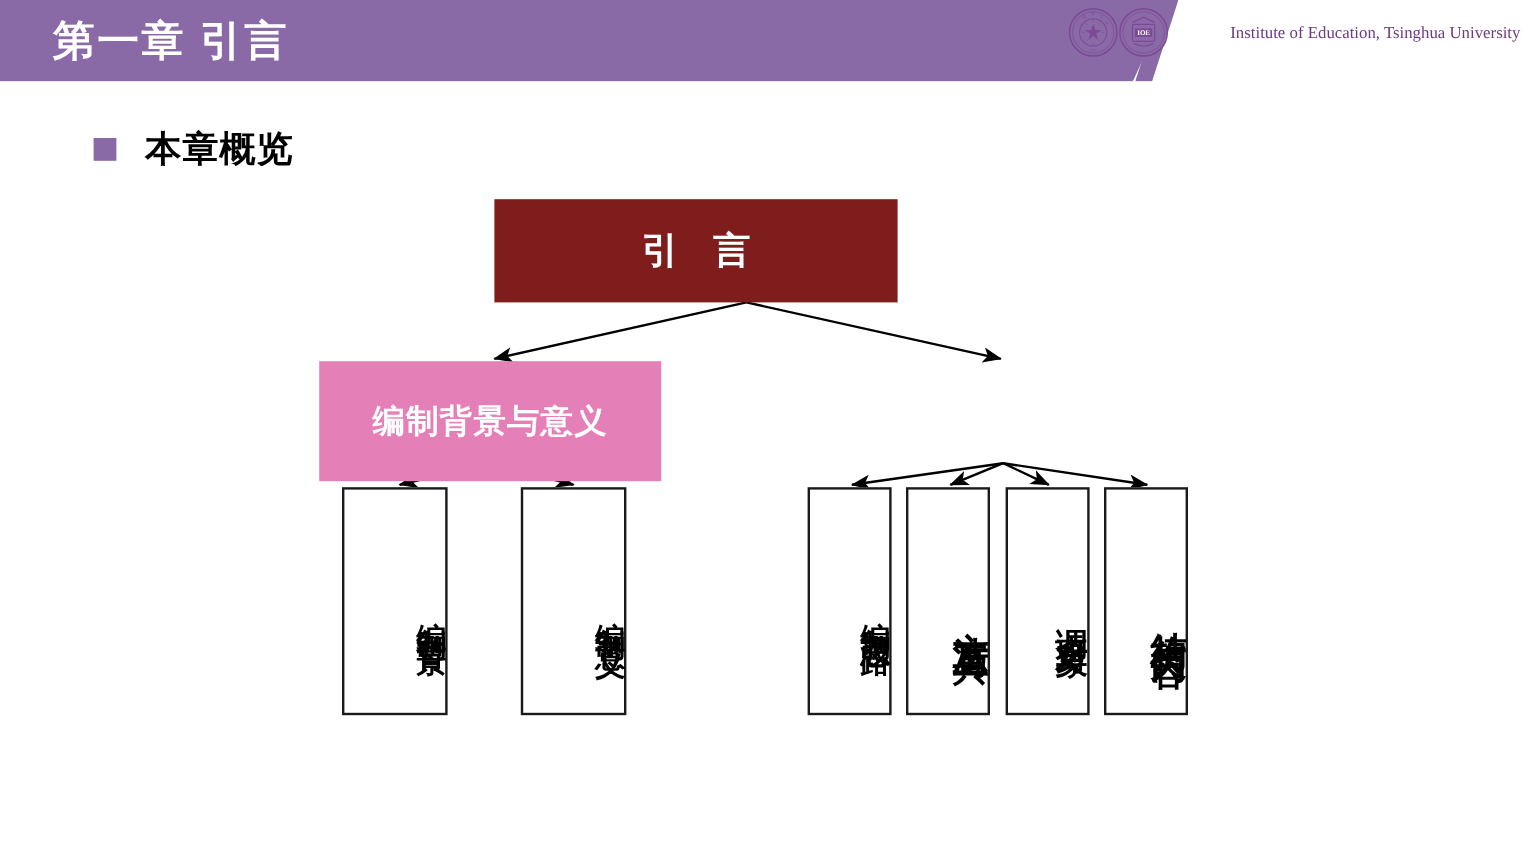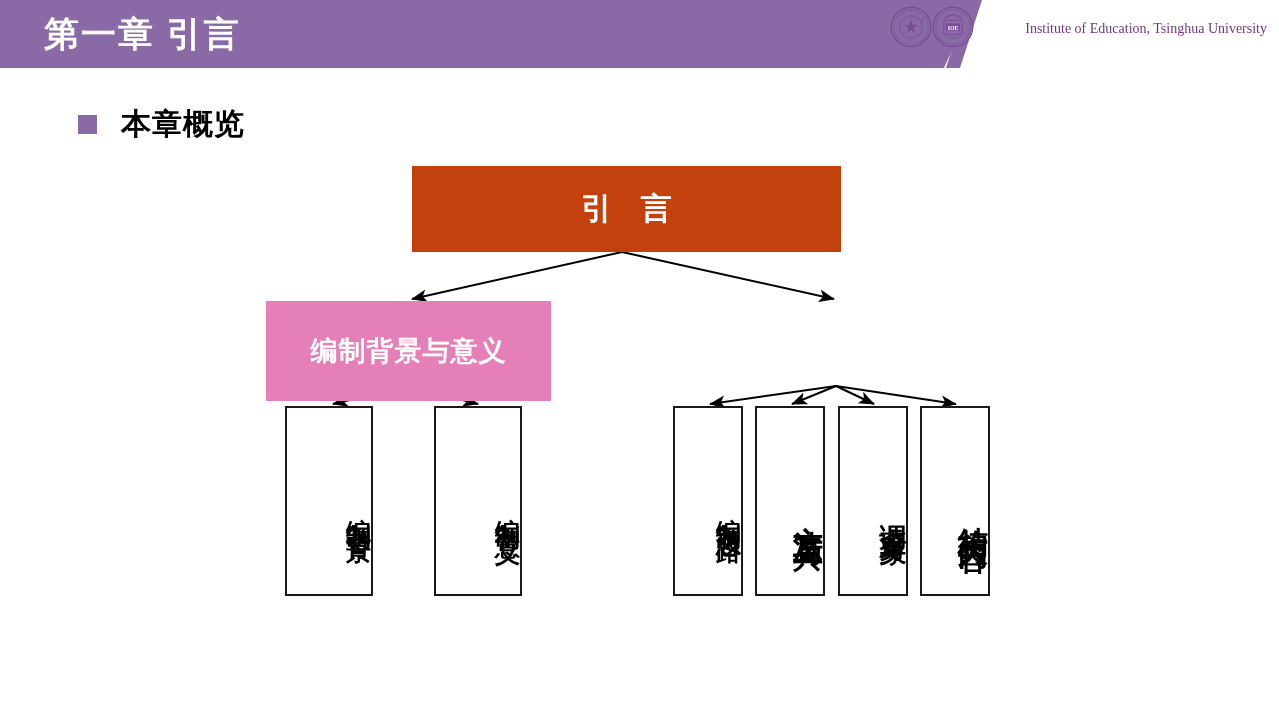--- a/index.html
+++ b/index.html
@@ -127,23 +127,23 @@
     position: absolute;
     box-sizing: border-box;
     display: flex;
     align-items: center;
     justify-content: center;
   }
 
   #node-root {
     left: 412px;
     top: 166px;
-    width: 429px;
+    width: 336px;
     height: 86px;
-    background: #c2410c;
+    background: #7f1d1d;
   }
   #node-root .node-label {
     color: #ffffff;
     font-size: 31px;
     font-weight: bold;
     letter-spacing: 10px;
     text-indent: 10px;
   }
 
   .node-pink {

